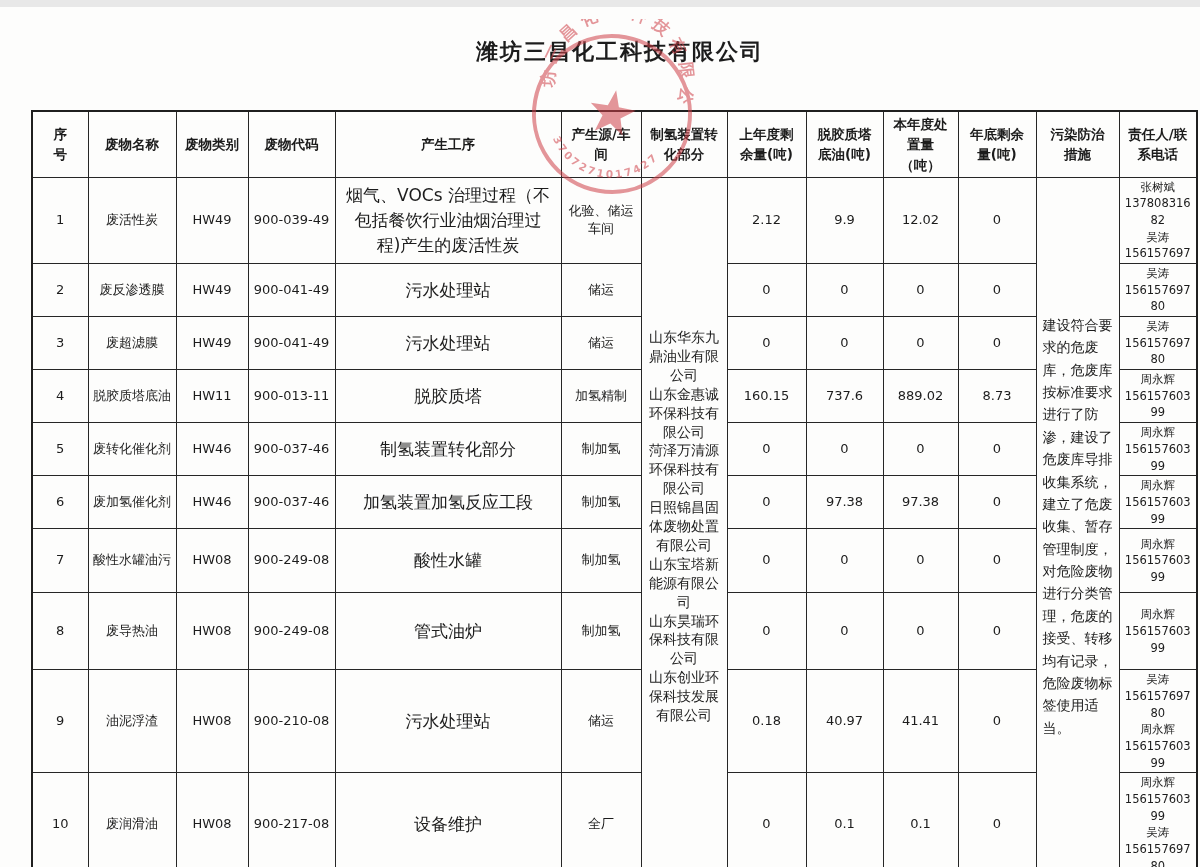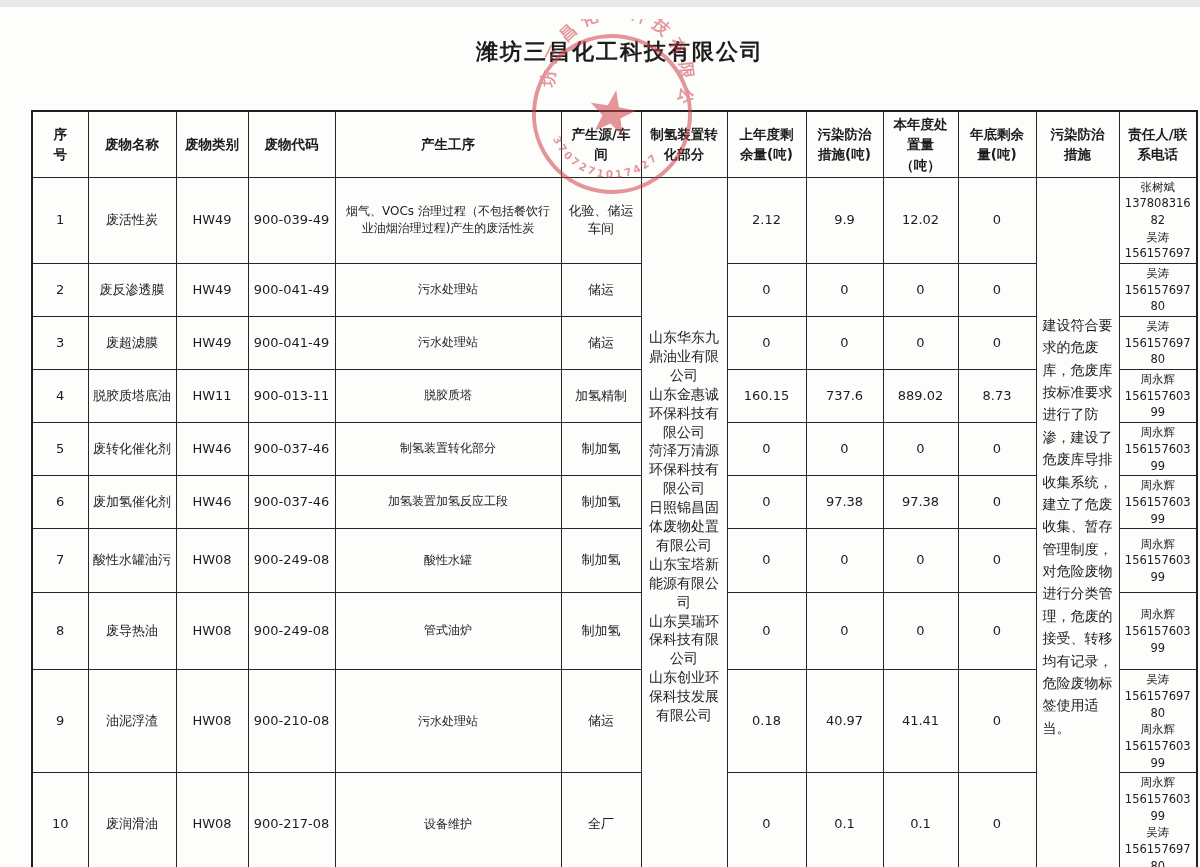--- a/index.html
+++ b/index.html
@@ -24,21 +24,21 @@
   .waste-table th, .waste-table td {
     border:1px solid #262626;
     text-align:center; vertical-align:middle;
     padding:2px 4px; font-size:13px; line-height:1.45;
     word-break:break-all; overflow:hidden;
   }
   .waste-table { border:2px solid #1f1f1f; }
   .waste-table thead tr { height:65px; }
   .waste-table th { font-weight:bold; font-size:13.5px; line-height:1.5; padding:2px 8px; }
   .waste-table th.h-serial { padding:10px 16px; }
-  td.process { font-size:12px; padding:2px 8px; }
+  td.process { font-size:17px; padding:2px 8px; }
   td.company { white-space:pre-line; font-size:14px; line-height:1.35; padding:2px 5px; }
   td.measures { font-size:14px; line-height:1.6; text-align:left; padding:4px 6px; }
   td.contact { font-size:11.5px; line-height:1.45; white-space:pre-line; padding:1px 3px; }
   .stamp {
     position:absolute; left:517px; top:12px; width:190px; height:190px;
     pointer-events:none;
   }
   .stamp text { font-family:"DejaVu Sans", sans-serif; font-weight:bold; }
 </style>
 </head>
@@ -67,21 +67,21 @@
     <thead>
       <tr id="header-row">
           <th class="h-serial">序号</th>
           <th>废物名称</th>
           <th>废物类别</th>
           <th>废物代码</th>
           <th>产生工序</th>
           <th>产生源/车间</th>
           <th>制氢装置转化部分</th>
           <th>上年度剩余量(吨)</th>
-          <th>污染防治措施(吨)</th>
+          <th>脱胶质塔底油(吨)</th>
           <th>本年度处置量（吨）</th>
           <th>年底剩余量(吨)</th>
           <th>污染防治措施</th>
           <th>责任人/联系电话</th>
         </tr>
     </thead>
     <tbody id="table-body">
         <tr style="height: 82px;">
           <td>1</td>
           <td>废活性炭</td>

